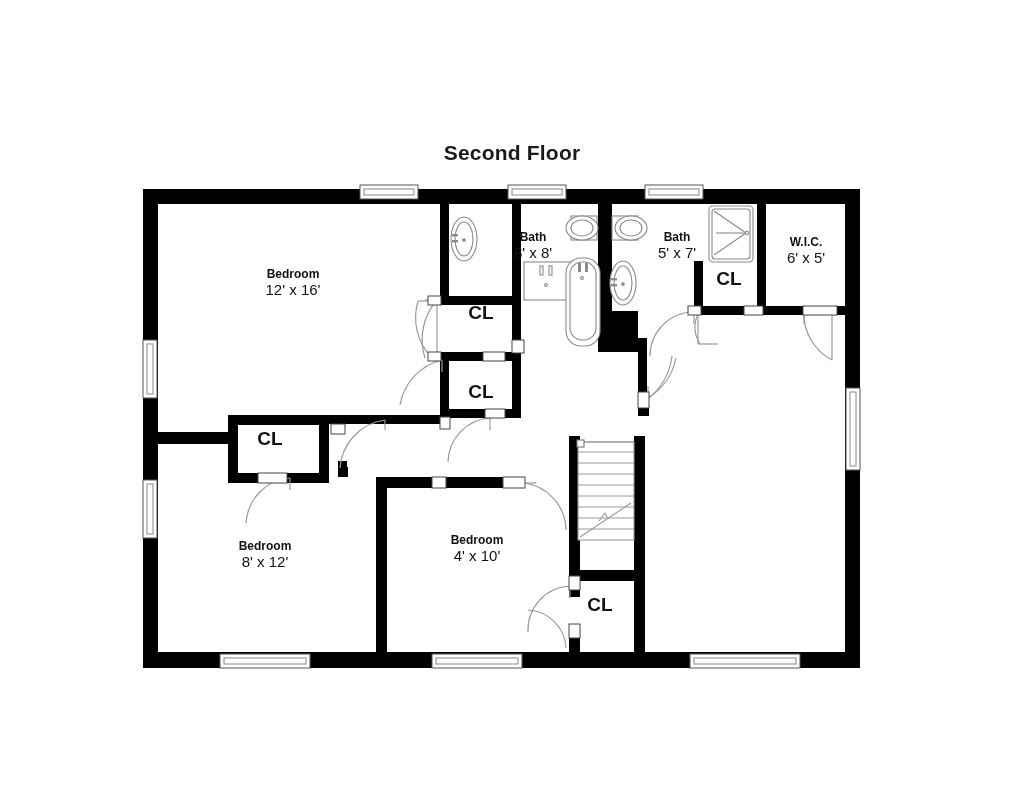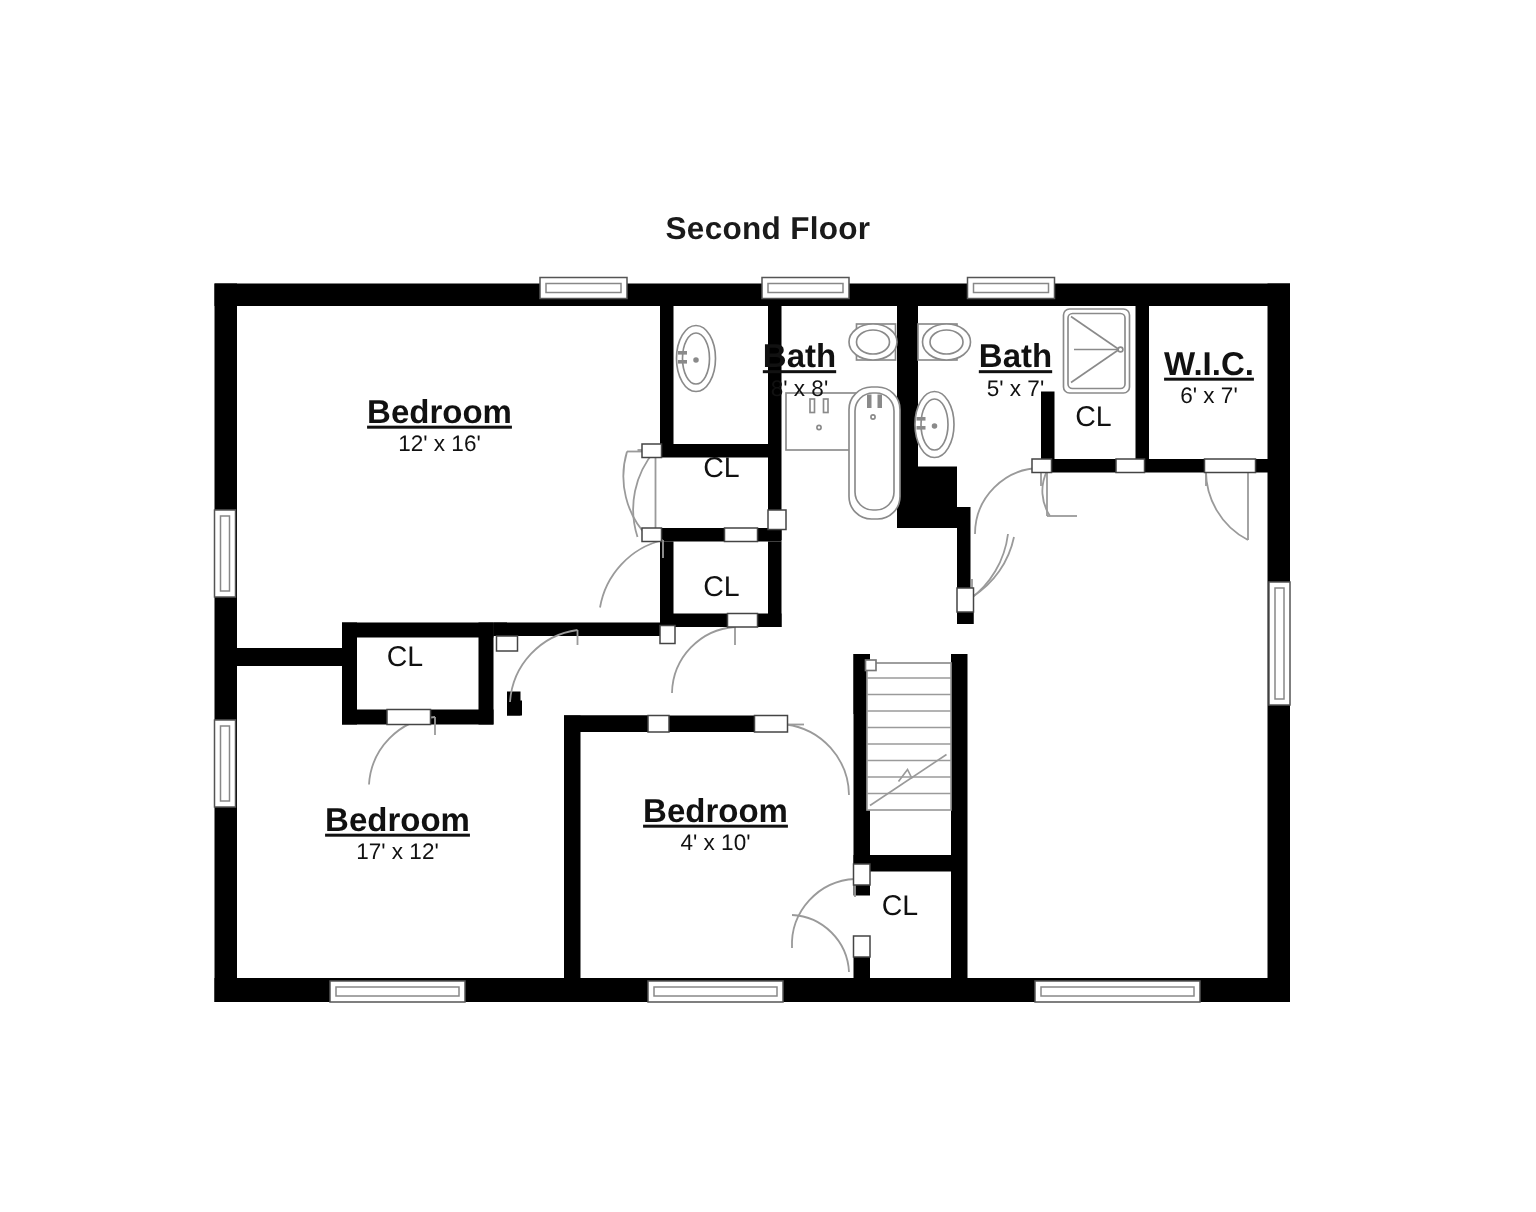--- a/index.html
+++ b/index.html
@@ -39,35 +39,34 @@
   }
   .room-label {
     position: absolute;
     text-align: center;
     color: #111111;
     line-height: 1.12;
     white-space: nowrap;
     pointer-events: none;
   }
   .room-label .rname {
-    font-size: 22px;
+    font-size: 12px;
     font-weight: bold;
     display: block;
-    text-decoration: underline;
   }
   .room-label .rdim {
     font-size: 15px;
     font-weight: normal;
     display: block;
     margin-top: 1px;
   }
   .cl-label {
     position: absolute;
     font-size: 19px;
-    font-weight: normal;
+    font-weight: bold;
     color: #111111;
     text-align: center;
     white-space: nowrap;
   }
   .watermark {
     position: absolute;
     left: 6px;
     top: 751px;
     font-size: 30px;
     font-weight: bold;
@@ -390,27 +389,27 @@
     <span class="rdim">8' x 8'</span>
   </div>
 
   <div class="room-label" style="left:677px; top:247px; transform:translate(-50%,-50%);">
     <span class="rname">Bath</span>
     <span class="rdim">5' x 7'</span>
   </div>
 
   <div class="room-label" style="left:806px; top:252px; transform:translate(-50%,-50%);">
     <span class="rname">W.I.C.</span>
-    <span class="rdim">6' x 7'</span>
+    <span class="rdim">6' x 5'</span>
   </div>
 
 
   <div class="room-label" style="left:265px; top:556px; transform:translate(-50%,-50%);">
     <span class="rname">Bedroom</span>
-    <span class="rdim">17' x 12'</span>
+    <span class="rdim">8' x 12'</span>
   </div>
 
   <div class="room-label" style="left:477px; top:550px; transform:translate(-50%,-50%);">
     <span class="rname">Bedroom</span>
     <span class="rdim">4' x 10'</span>
   </div>
 
   <div class="cl-label" style="left:481px; top:313px; transform:translate(-50%,-50%);">CL</div>
 
   <div class="cl-label" style="left:481px; top:392px; transform:translate(-50%,-50%);">CL</div>

